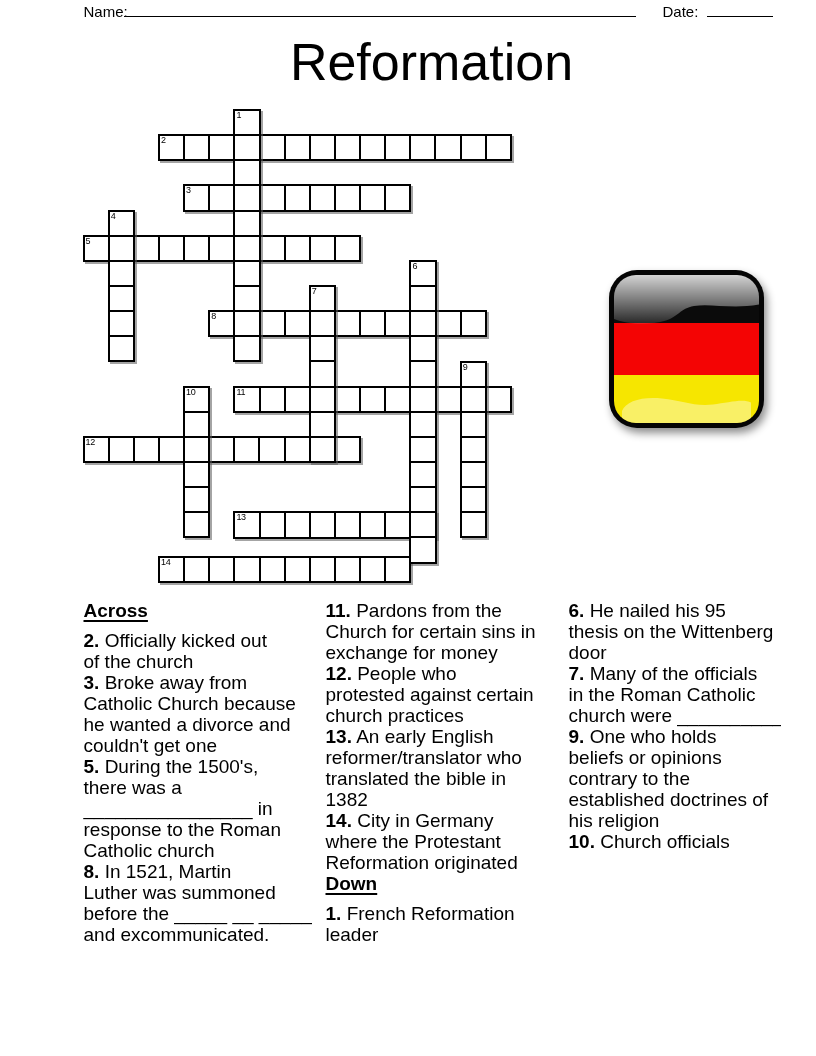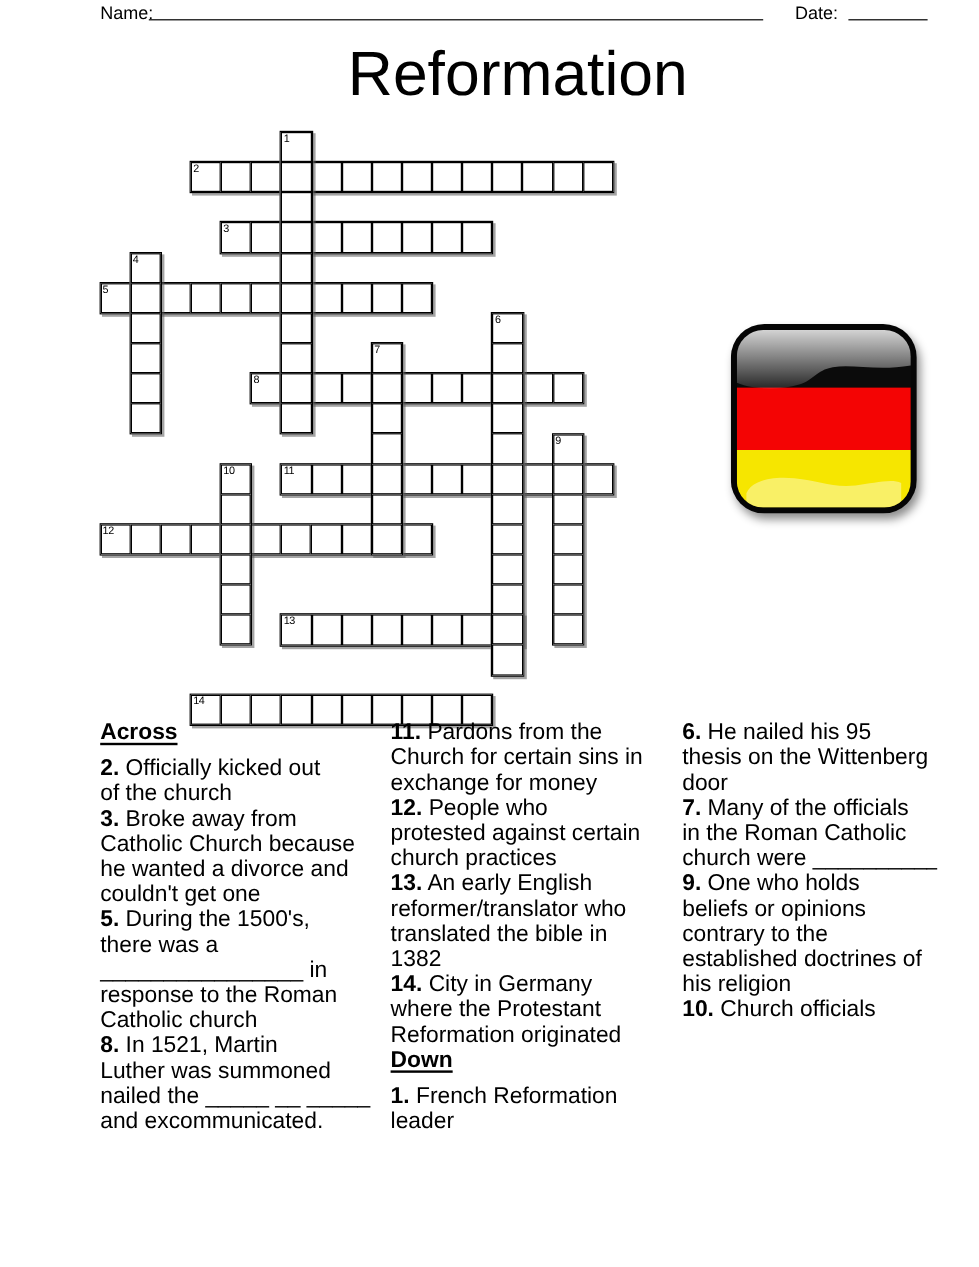--- a/index.html
+++ b/index.html
@@ -147,21 +147,21 @@
         <div class="cell"></div>
         <div class="cell"></div>
         <div class="cell"></div>
         <div class="cell"></div>
         <div class="cell"></div>
         <div class="cell"></div>
         <div class="cell"></div>
         <div class="cell"></div>
         <span class="wnum">13</span>
       </div>
-      <div class="word across" style="left: 122.45px; top: 578px;">
+      <div class="word across" style="left: 122.45px; top: 556px;">
         <div class="cell"></div>
         <div class="cell"></div>
         <div class="cell"></div>
         <div class="cell"></div>
         <div class="cell"></div>
         <div class="cell"></div>
         <div class="cell"></div>
         <div class="cell"></div>
         <div class="cell"></div>
         <div class="cell"></div>
@@ -263,21 +263,21 @@
 Catholic Church because
 he wanted a divorce and
 couldn't get one</span></div>
       <div class="clue"><span class="cnum">5.</span><span class="ctext"> During the 1500's,
 there was a
 ________________ in
 response to the Roman
 Catholic church</span></div>
       <div class="clue"><span class="cnum">8.</span><span class="ctext"> In 1521, Martin
 Luther was summoned
-nailed the _____ __ _____
+before the _____ __ _____
 and excommunicated.</span></div>
     </div>
   <div class="clue-col" id="col2" style="left:290px; width:243px;">
       <div class="clue"><span class="cnum">11.</span><span class="ctext"> Pardons from the
 Church for certain sins in
 exchange for money</span></div>
       <div class="clue"><span class="cnum">12.</span><span class="ctext"> People who
 protested against certain
 church practices</span></div>
       <div class="clue"><span class="cnum">13.</span><span class="ctext"> An early English

